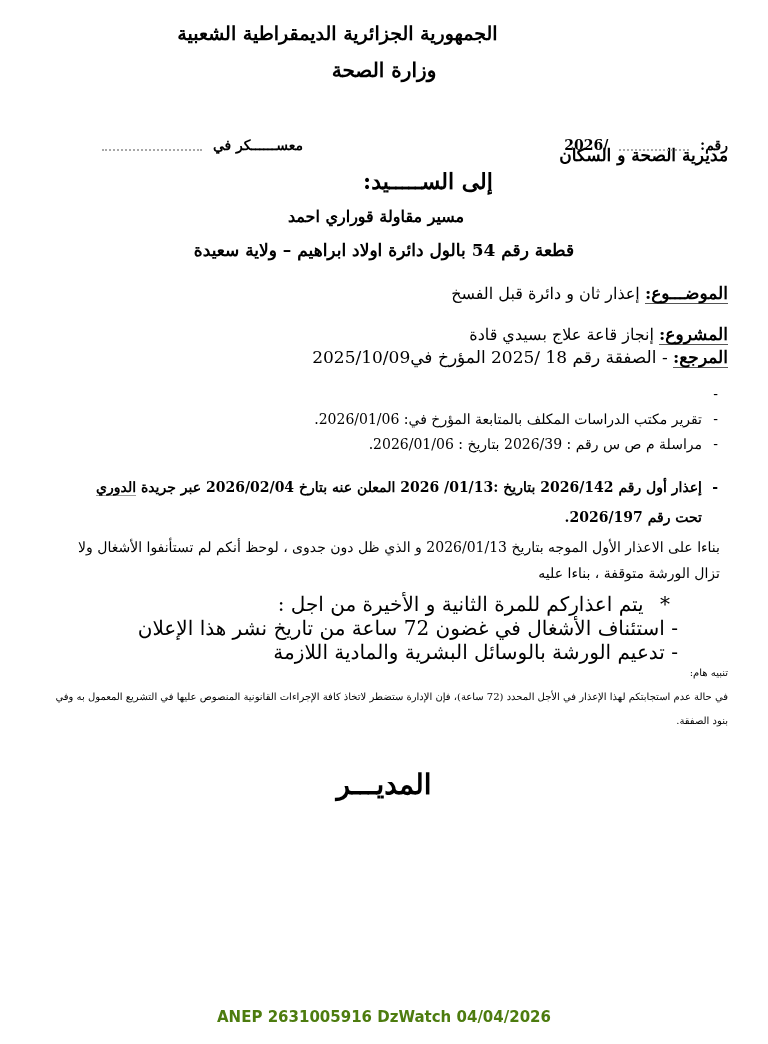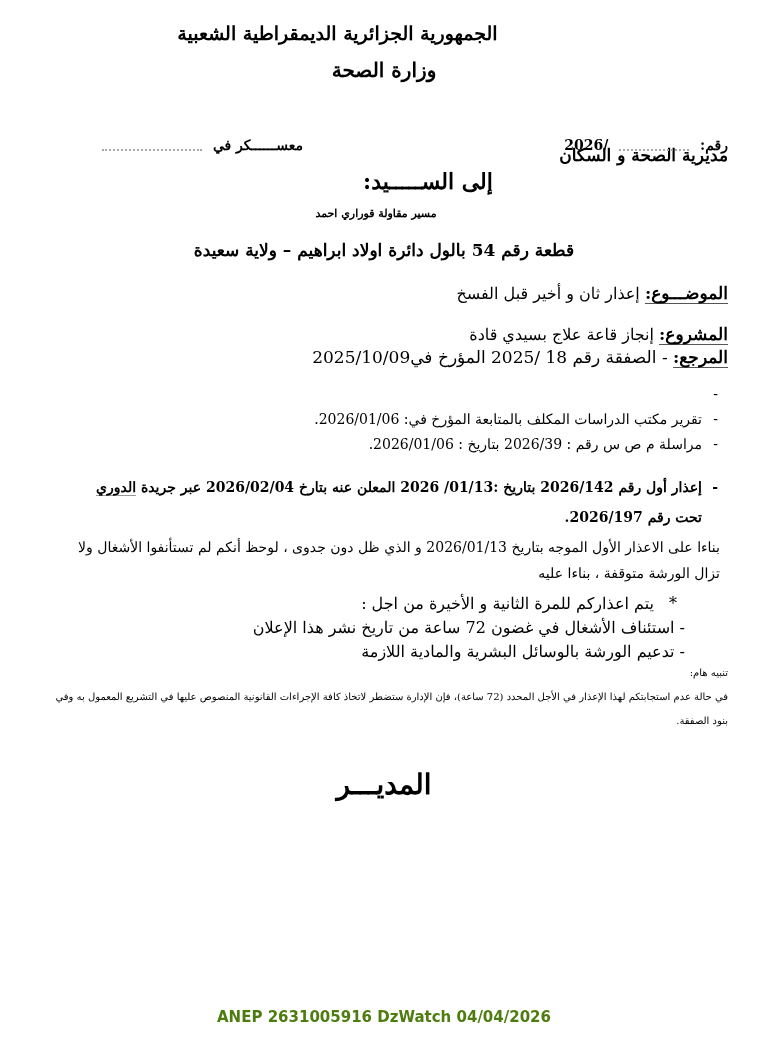--- a/index.html
+++ b/index.html
@@ -54,21 +54,21 @@
     .place-row {
       left: 96px; top: 137px;
       font-size: 14px; font-weight: bold;
     }
     .to-title {
       left: 0; width: 768px; top: 168px;
       font-size: 22px; font-weight: bold; margin-left: 44px;
     }
     .to-name {
       left: 0; width: 752px; top: 207px;
-      font-size: 11px; font-weight: bold;
+      font-size: 16px; font-weight: bold;
     }
     .to-address {
       left: 0; width: 768px; top: 240px;
       font-size: 17px; font-weight: bold;
     }
     .field-row {
       right: 40px;
       font-size: 16px;
     }
     .field-label {
@@ -118,24 +118,24 @@
       right: 40px;
       top: 534px;
       width: 650px;
       direction: rtl;
       font-size: 14px;
       line-height: 26px;
     }
     .para1 .p1 { padding-right: 8px; }
     .measures {
       position: absolute;
-      right: 45px;
+      right: 52px;
       top: 592px;
       direction: rtl;
-      font-size: 16px;
+      font-size: 20px;
       line-height: 24px;
     }
     .measures .star-line { padding-right: 46px; white-space: nowrap; }
     .measures .m-line { padding-right: 38px; white-space: nowrap; }
     .notice {
       position: absolute;
       right: 40px;
       top: 661px;
       width: 690px;
       direction: rtl;
@@ -174,21 +174,21 @@
     <span>معســــــكر في</span>
     <span class="dots" style="width:100px;"></span>
   </div>
 
   <div class="abs center rtl to-title">إلى الســـــيد:</div>
   <div class="abs center rtl to-name">مسير مقاولة قوراري احمد</div>
   <div class="abs center rtl to-address">قطعة رقم 54 بالول دائرة اولاد ابراهيم – ولاية سعيدة</div>
 
   <div class="abs rtl field-row row-subject">
     <span class="field-label">الموضـــوع:</span>
-    <span>إعذار ثان و أخير قبل الفسخ</span>
+    <span>إعذار ثان و دائرة قبل الفسخ</span>
   </div>
   <div class="abs rtl field-row row-project">
     <span class="field-label">المشروع:</span>
     <span>إنجاز قاعة علاج بسيدي قادة</span>
   </div>
   <div class="abs rtl field-row row-ref">
     <span class="field-label">المرجع:</span>
     <span>- الصفقة رقم 18 /2025 المؤرخ في2025/10/09</span>
   </div>
 

